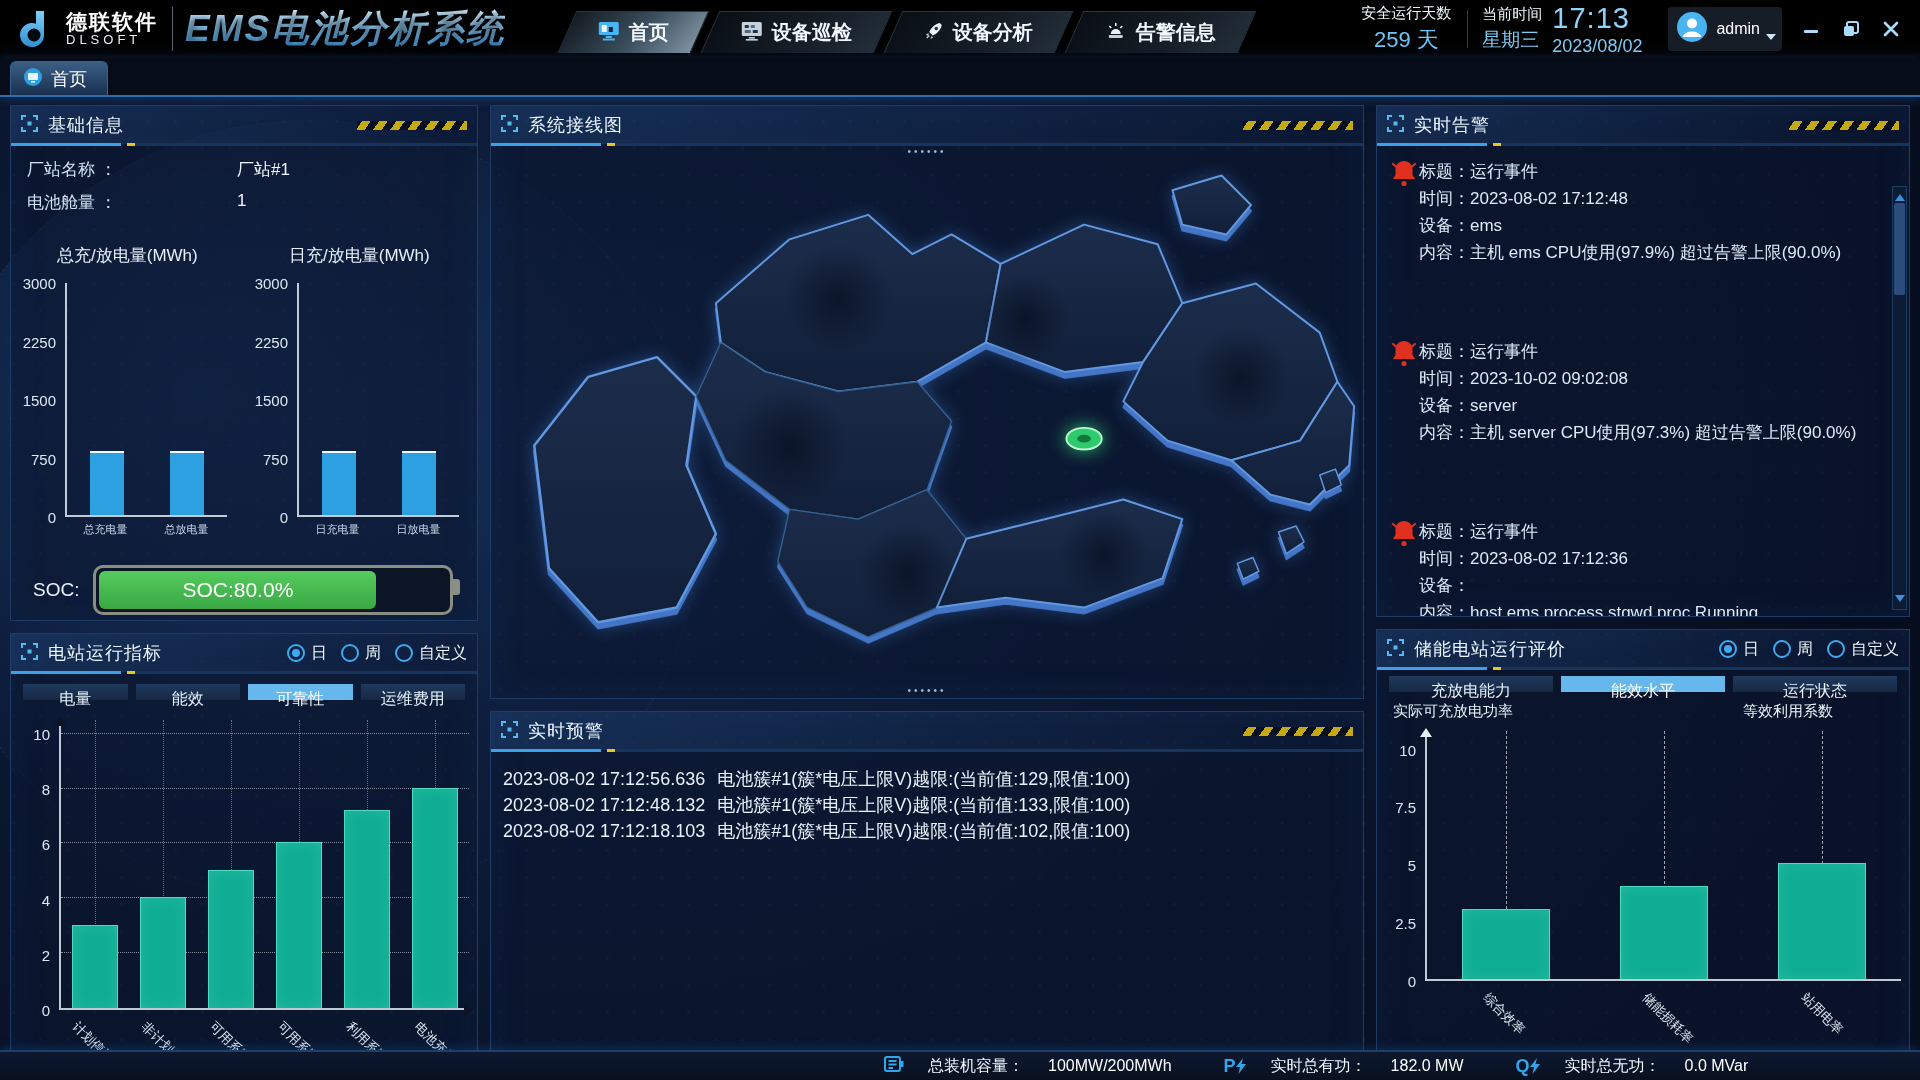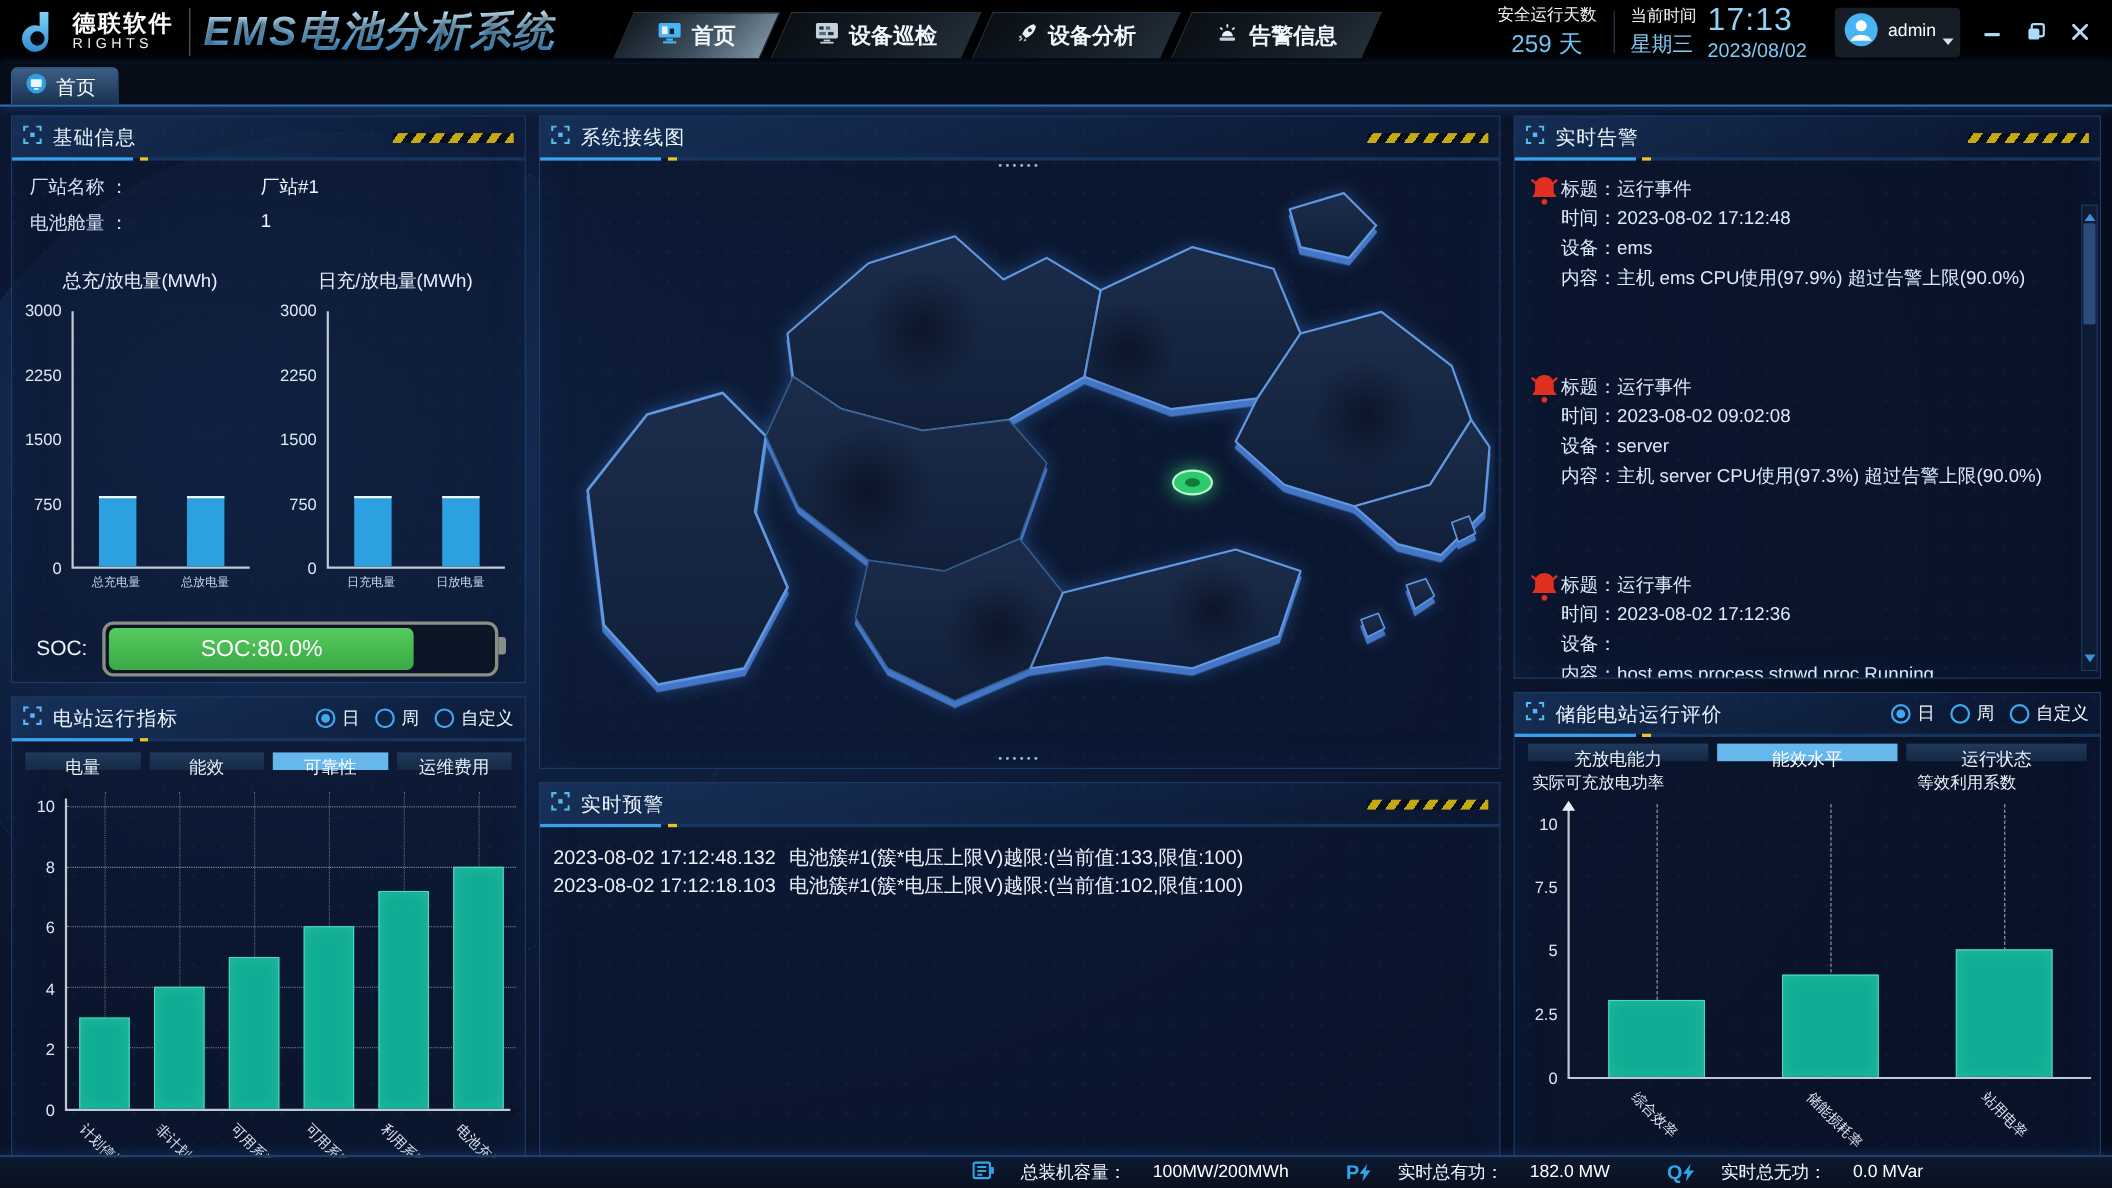--- a/index.html
+++ b/index.html
@@ -162,21 +162,21 @@
             <stop offset="0" stop-color="#7fd0f8"></stop>
                 <stop offset="1" stop-color="#2f8fd0"></stop>
               </linearGradient>
             </defs>
           <path d="M30 4 v24 a12 12 0 1 1 -8-11.3 V4 z" fill="url(#lgd)"></path>
           <circle cx="20" cy="28" r="6.5" fill="#04080f"></circle>
         </svg>
       </div>
       <div class="brand">
         <div class="brand-cn">德联软件</div>
-        <div class="brand-en">RIGHTS</div>
+        <div class="brand-en">DLSOFT</div>
       </div>
     </div>
     <div class="logo-div"></div>
     <div class="app-title">EMS电池分析系统</div>
 
     <div class="nav">
       <div class="nav-tab active">
         <div class="inner">
           <span>
             <svg width="22" height="20" viewBox="0 0 22 20">
@@ -515,20 +515,24 @@
                 <path d="M1 5 V1 H5 M12 1 H16 V5 M16 12 V16 H12 M5 16 H1 V12" fill="none" stroke="#58b8f2" stroke-width="2"></path>
                 <rect x="6.5" y="6.5" width="4" height="4" fill="#58b8f2"></rect>
               </svg>
           </span>
           <span class="ptitle">实时预警</span>
           <span class="stripes"></span>
         </div>
         <div class="pbody">
           <div class="warn-rows">
             <div class="warn-row">
+              <span>2023-08-02 17:12:56.636</span>
+              <span>电池簇#1(簇*电压上限V)越限:(当前值:129,限值:100)</span>
+            </div>
+            <div class="warn-row">
               <span>2023-08-02 17:12:48.132</span>
               <span>电池簇#1(簇*电压上限V)越限:(当前值:133,限值:100)</span>
             </div>
             <div class="warn-row">
               <span>2023-08-02 17:12:18.103</span>
               <span>电池簇#1(簇*电压上限V)越限:(当前值:102,限值:100)</span>
             </div>
           </div>
         </div>
       </div>
@@ -566,21 +570,21 @@
             <div class="alarm-item">
               <span>
                 <svg width="30" height="32" viewBox="0 0 30 32">
                     <path d="M15 3 C9.8 3 6.5 6.6 6.5 11.5 V17 L3.8 21 H26.2 L23.5 17 V11.5 C23.5 6.6 20.2 3 15 3 Z" fill="#e03020"></path>
                     <path d="M4 6 L7 8.5 M26 6 L23 8.5" stroke="#e03020" stroke-width="2.2" stroke-linecap="round"></path>
                     <circle cx="15" cy="25.5" r="2.6" fill="#e03020"></circle>
                   </svg>
               </span>
               <div class="alarm-lines">
                 <div>标题：运行事件</div>
-                <div>时间：2023-08-02 09:02:08</div>
+                <div>时间：2023-10-02 09:02:08</div>
                 <div>设备：server</div>
                 <div>内容：主机 server  CPU使用(97.3%) 超过告警上限(90.0%)</div>
               </div>
             </div>
             <div class="alarm-item">
               <span>
                 <svg width="30" height="32" viewBox="0 0 30 32">
                     <path d="M15 3 C9.8 3 6.5 6.6 6.5 11.5 V17 L3.8 21 H26.2 L23.5 17 V11.5 C23.5 6.6 20.2 3 15 3 Z" fill="#e03020"></path>
                     <path d="M4 6 L7 8.5 M26 6 L23 8.5" stroke="#e03020" stroke-width="2.2" stroke-linecap="round"></path>
                     <circle cx="15" cy="25.5" r="2.6" fill="#e03020"></circle>

